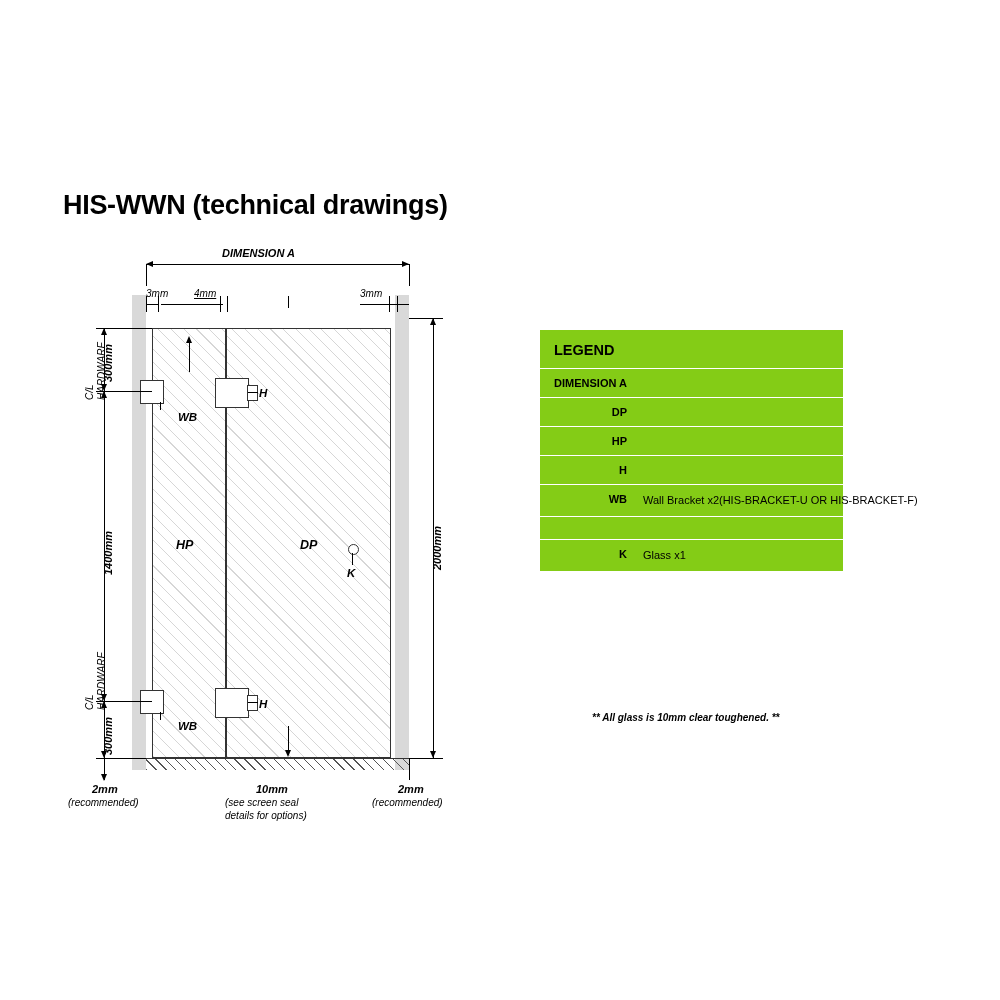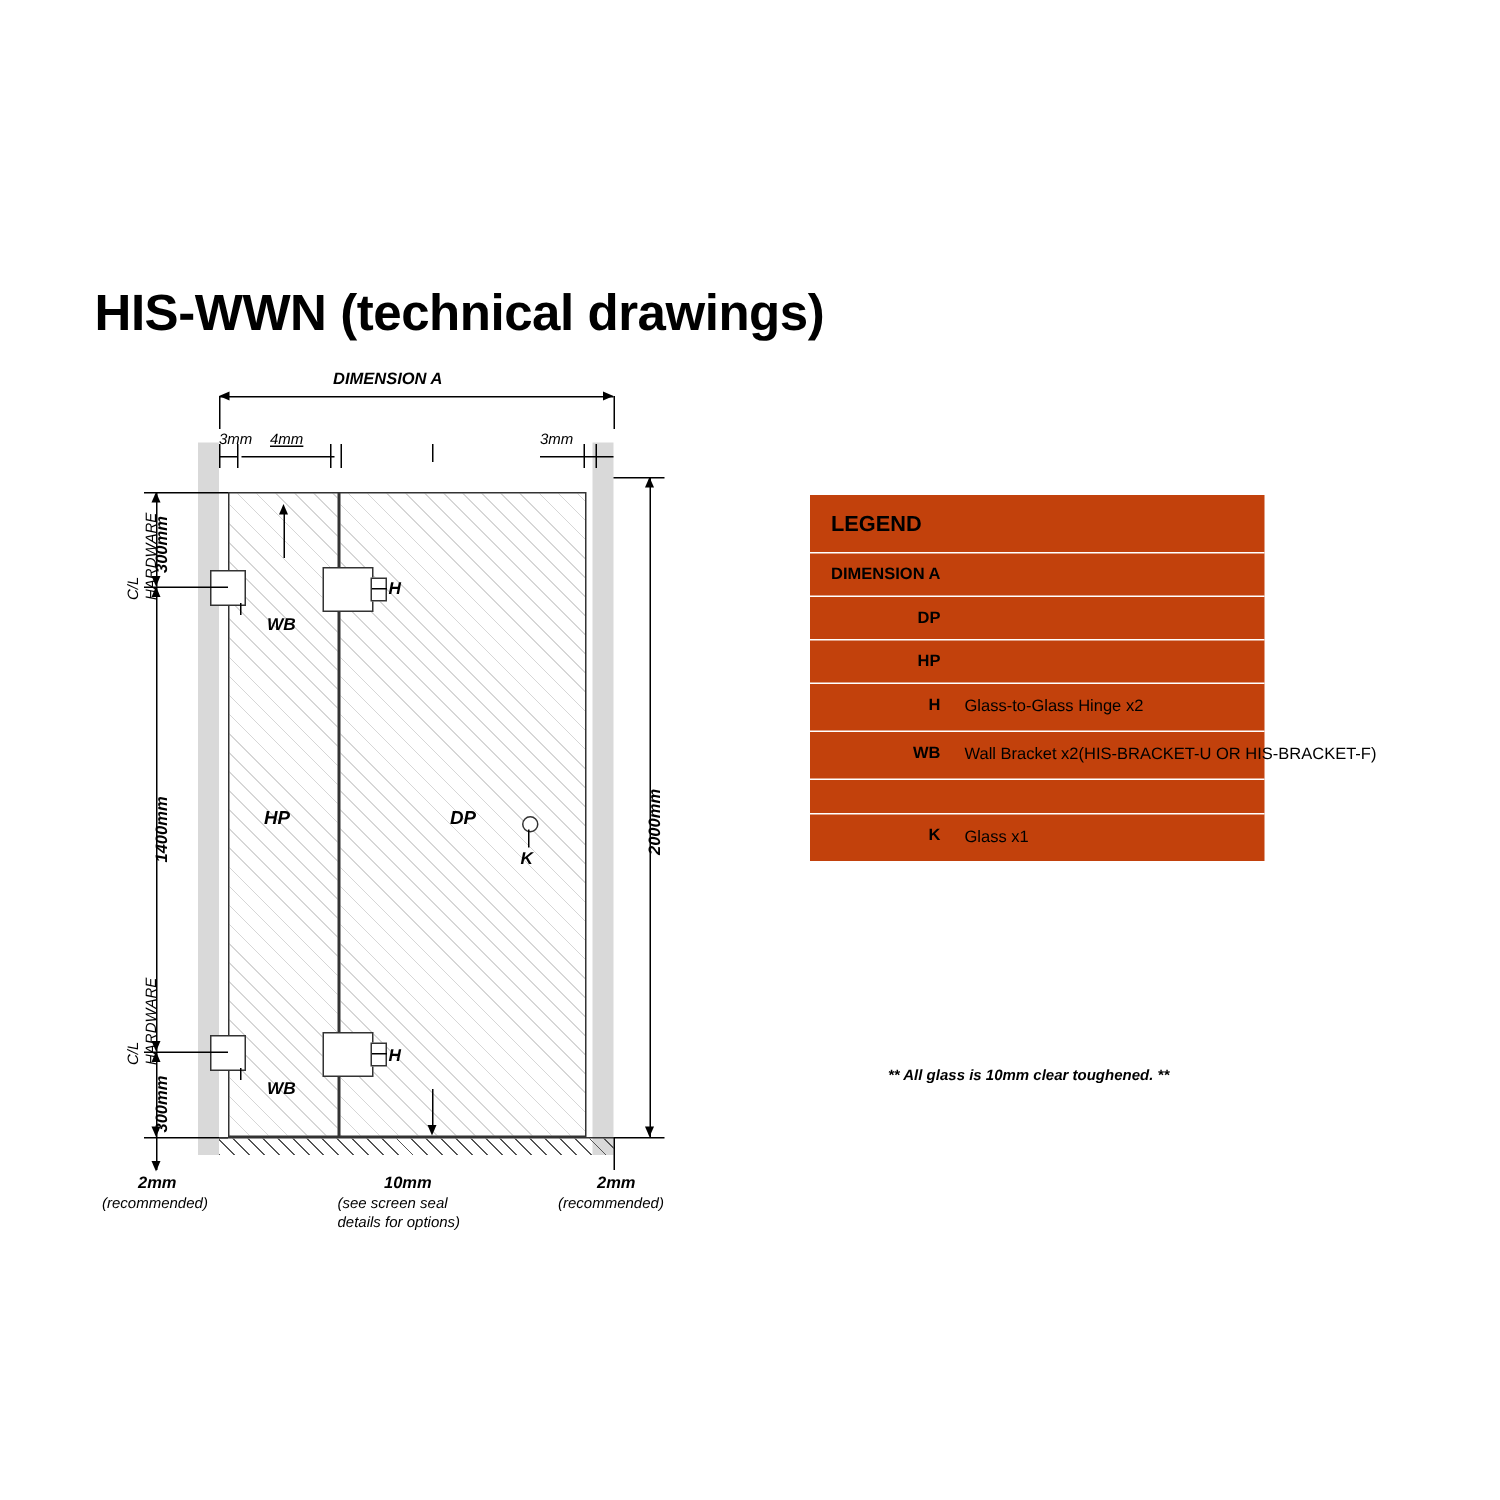--- a/index.html
+++ b/index.html
@@ -12,21 +12,21 @@
     height: 1000px;
     position: relative;
     font-family: "Liberation Sans", sans-serif;
     color: #000000;
     overflow: hidden;
   }
   #page-title {
     position: absolute;
     left: 63px;
     top: 190px;
-    font-size: 34px;
+    font-size: 27px;
     font-weight: bold;
     letter-spacing: -0.3px;
   }
 
   
   #drawing {
     position: absolute;
     left: 60px;
     top: 250px;
     width: 430px;
@@ -138,21 +138,21 @@
     transform: rotate(-90deg);
     transform-origin: 0 0;
   }
 
   
   #legend {
     position: absolute;
     left: 540px;
     top: 330px;
     width: 303px;
-    background: #c2410c;
+    background: #84cc16;
     font-size: 11px;
   }
   #legend-title {
     padding: 12px 14px 10px 14px;
     font-size: 14.5px;
     font-weight: bold;
     border-bottom: 1px solid #ffffff;
   }
   .legend-row {
     display: flex;
@@ -203,21 +203,21 @@
   <div class="dim-text" style="left:162px; top:-3px;">DIMENSION A</div>
 
   <div class="dline-h" style="left:86px; top:54px; width:12px;"></div>
   <div class="tick-v" style="left:86px; top:46px; height:16px;"></div>
   <div class="tick-v" style="left:98px; top:46px; height:16px;"></div>
   <div class="dim-text small" style="left:86px; top:38px;">3mm</div>
 
   <div class="dline-h" style="left:101px; top:54px; width:62px;"></div>
   <div class="tick-v" style="left:160px; top:46px; height:16px;"></div>
   <div class="tick-v" style="left:167px; top:46px; height:16px;"></div>
-  <div class="dim-text small" style="left:120px; top:38px;text-decoration:underline;">4mm</div>
+  <div class="dim-text small" style="left:134px; top:38px;text-decoration:underline;">4mm</div>
 
   <div class="tick-v" style="left:228px; top:46px; height:12px;"></div>
 
   <div class="dline-h" style="left:300px; top:54px; width:49px;"></div>
   <div class="tick-v" style="left:329px; top:46px; height:16px;"></div>
   <div class="tick-v" style="left:337px; top:46px; height:16px;"></div>
   <div class="dim-text small" style="left:300px; top:38px;">3mm</div>
 
   <div class="glass" id="glass-hp"></div>
   <div class="glass" id="glass-dp"></div>
@@ -313,21 +313,20 @@
   <div class="legend-row">
     <div class="lg-key">DP</div>
   </div>
 
   <div class="legend-row">
     <div class="lg-key">HP</div>
   </div>
 
   <div class="legend-row">
     <div class="lg-key">H</div>
-    <div class="lg-val">Glass-to-Glass Hinge x2</div>
   </div>
 
   <div class="legend-row">
     <div class="lg-key">WB</div>
     <div class="lg-val nowrap">Wall Bracket x2(HIS-BRACKET-U OR HIS-BRACKET-F)</div>
   </div>
 
   <div class="legend-row" style="min-height:22px;">
     <div class="lg-key"></div>
     <div class="lg-val"></div>

